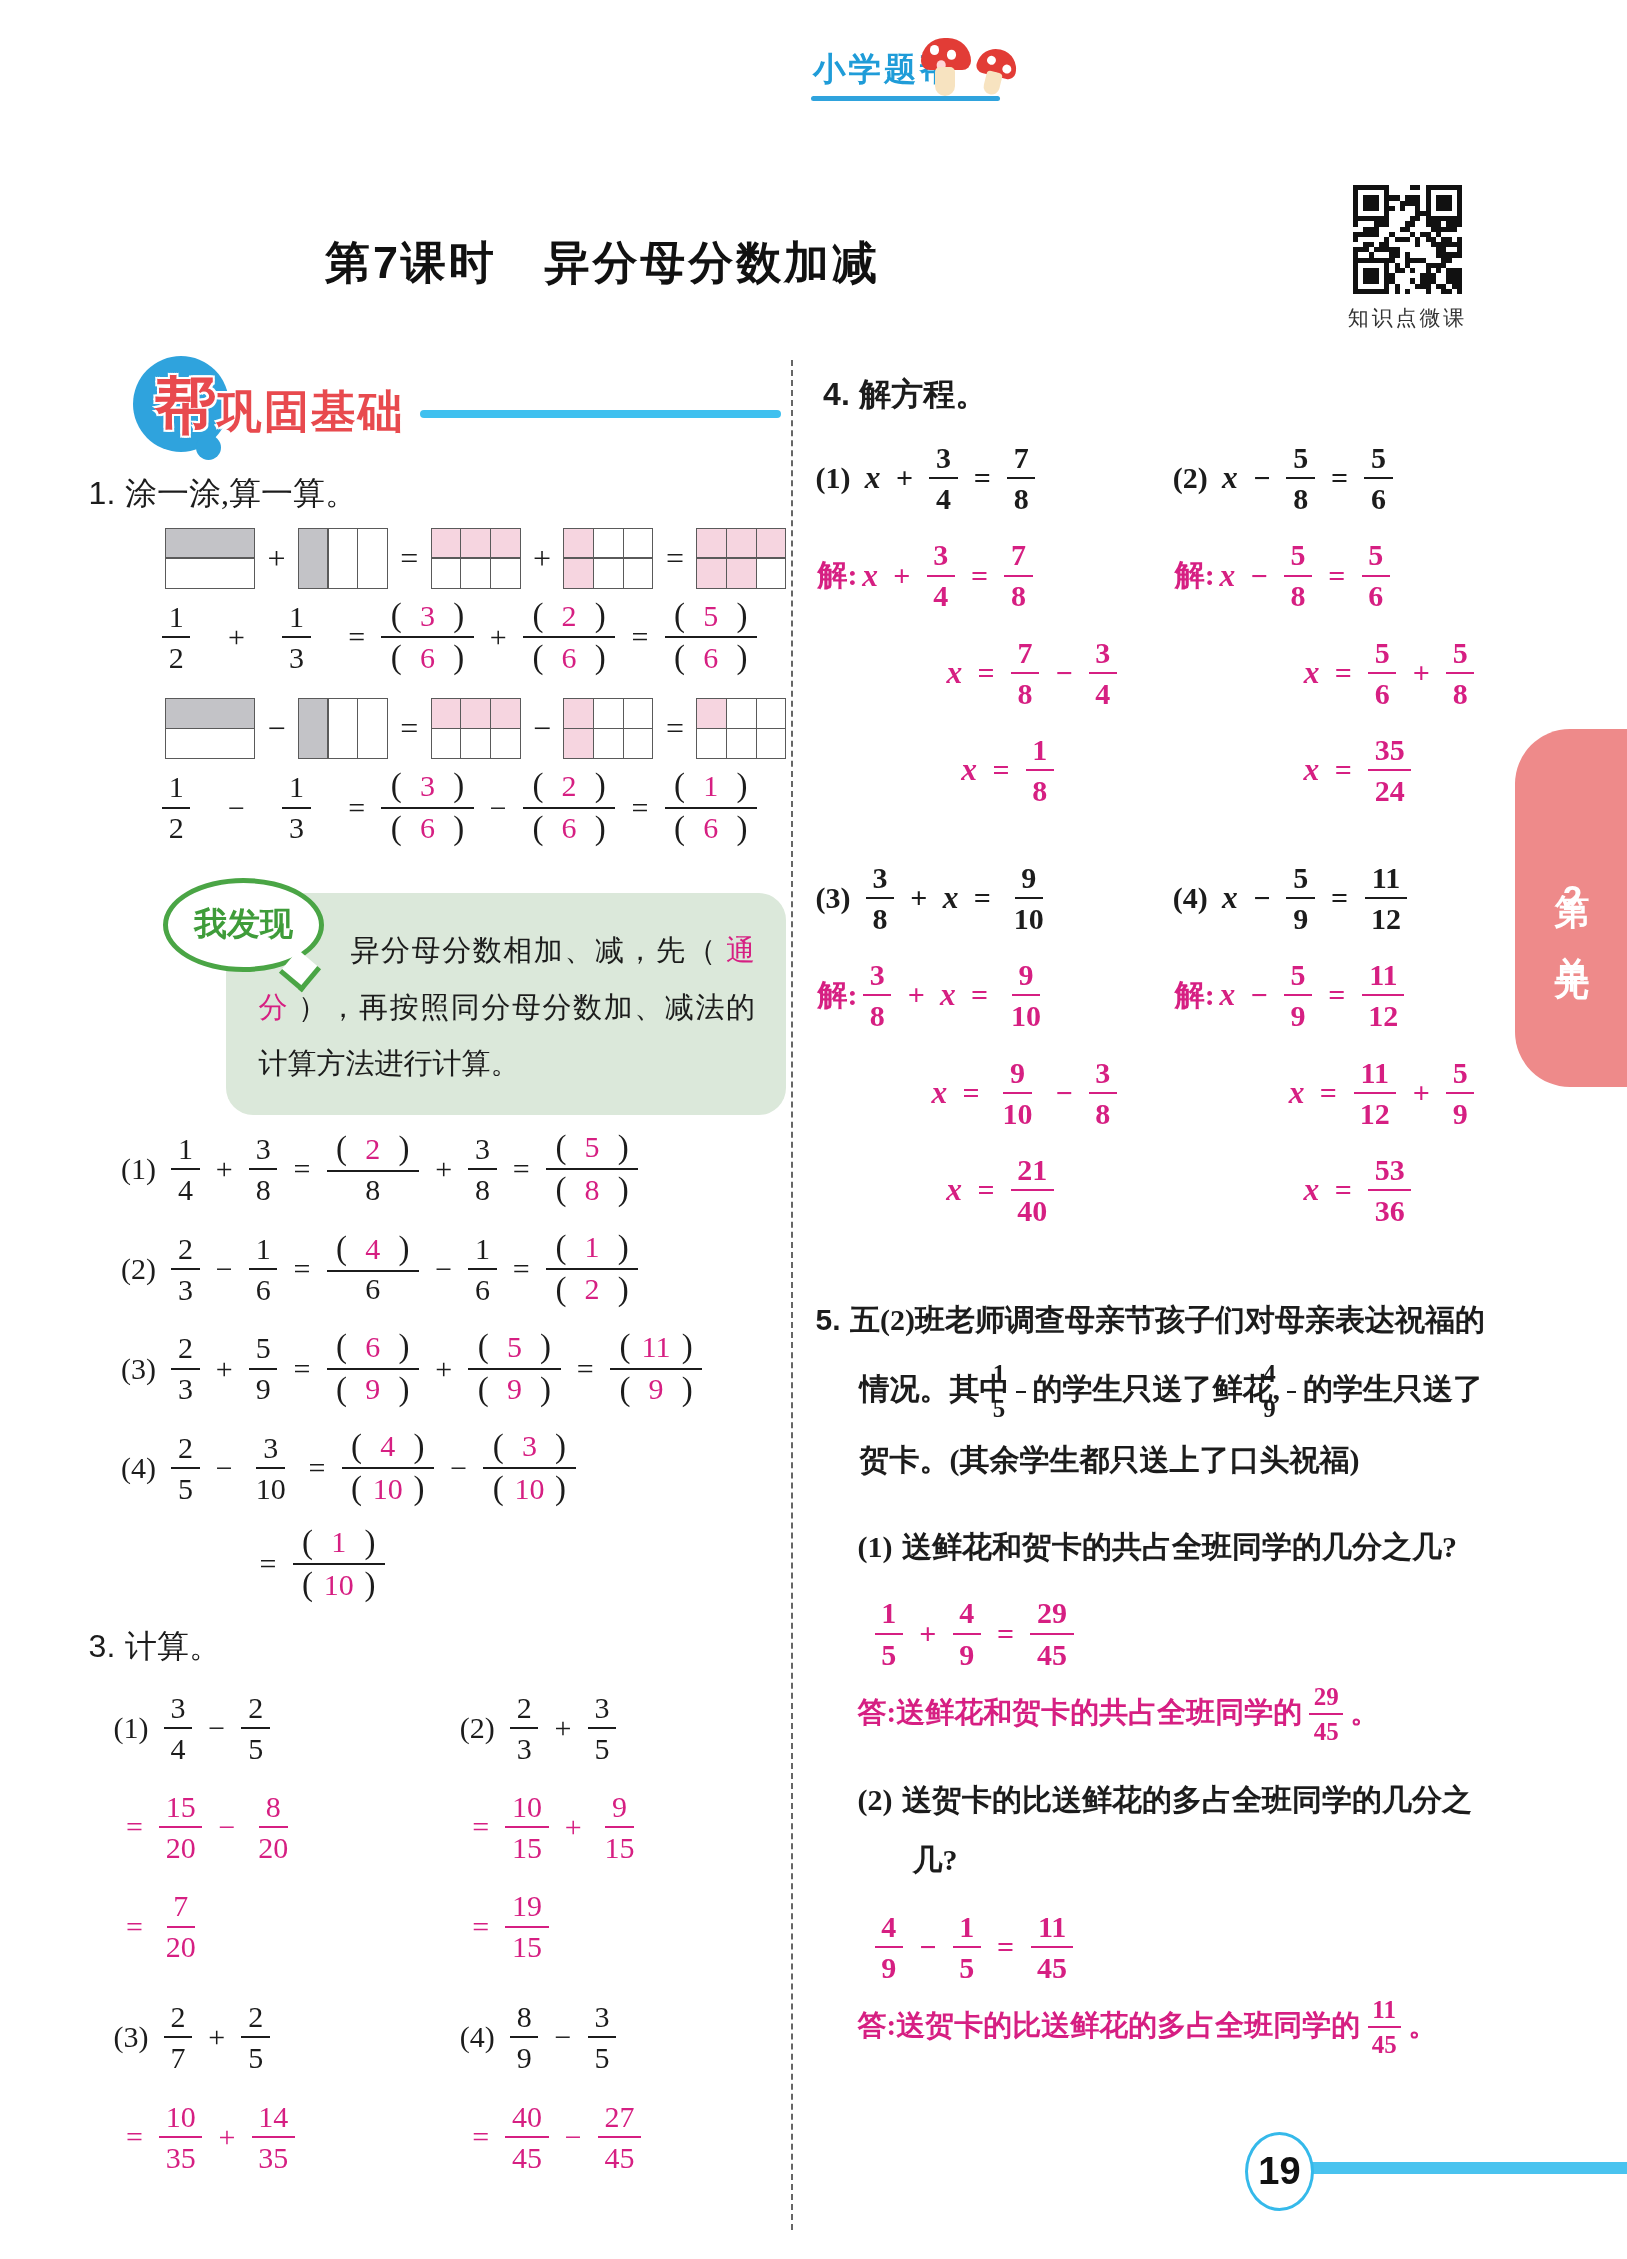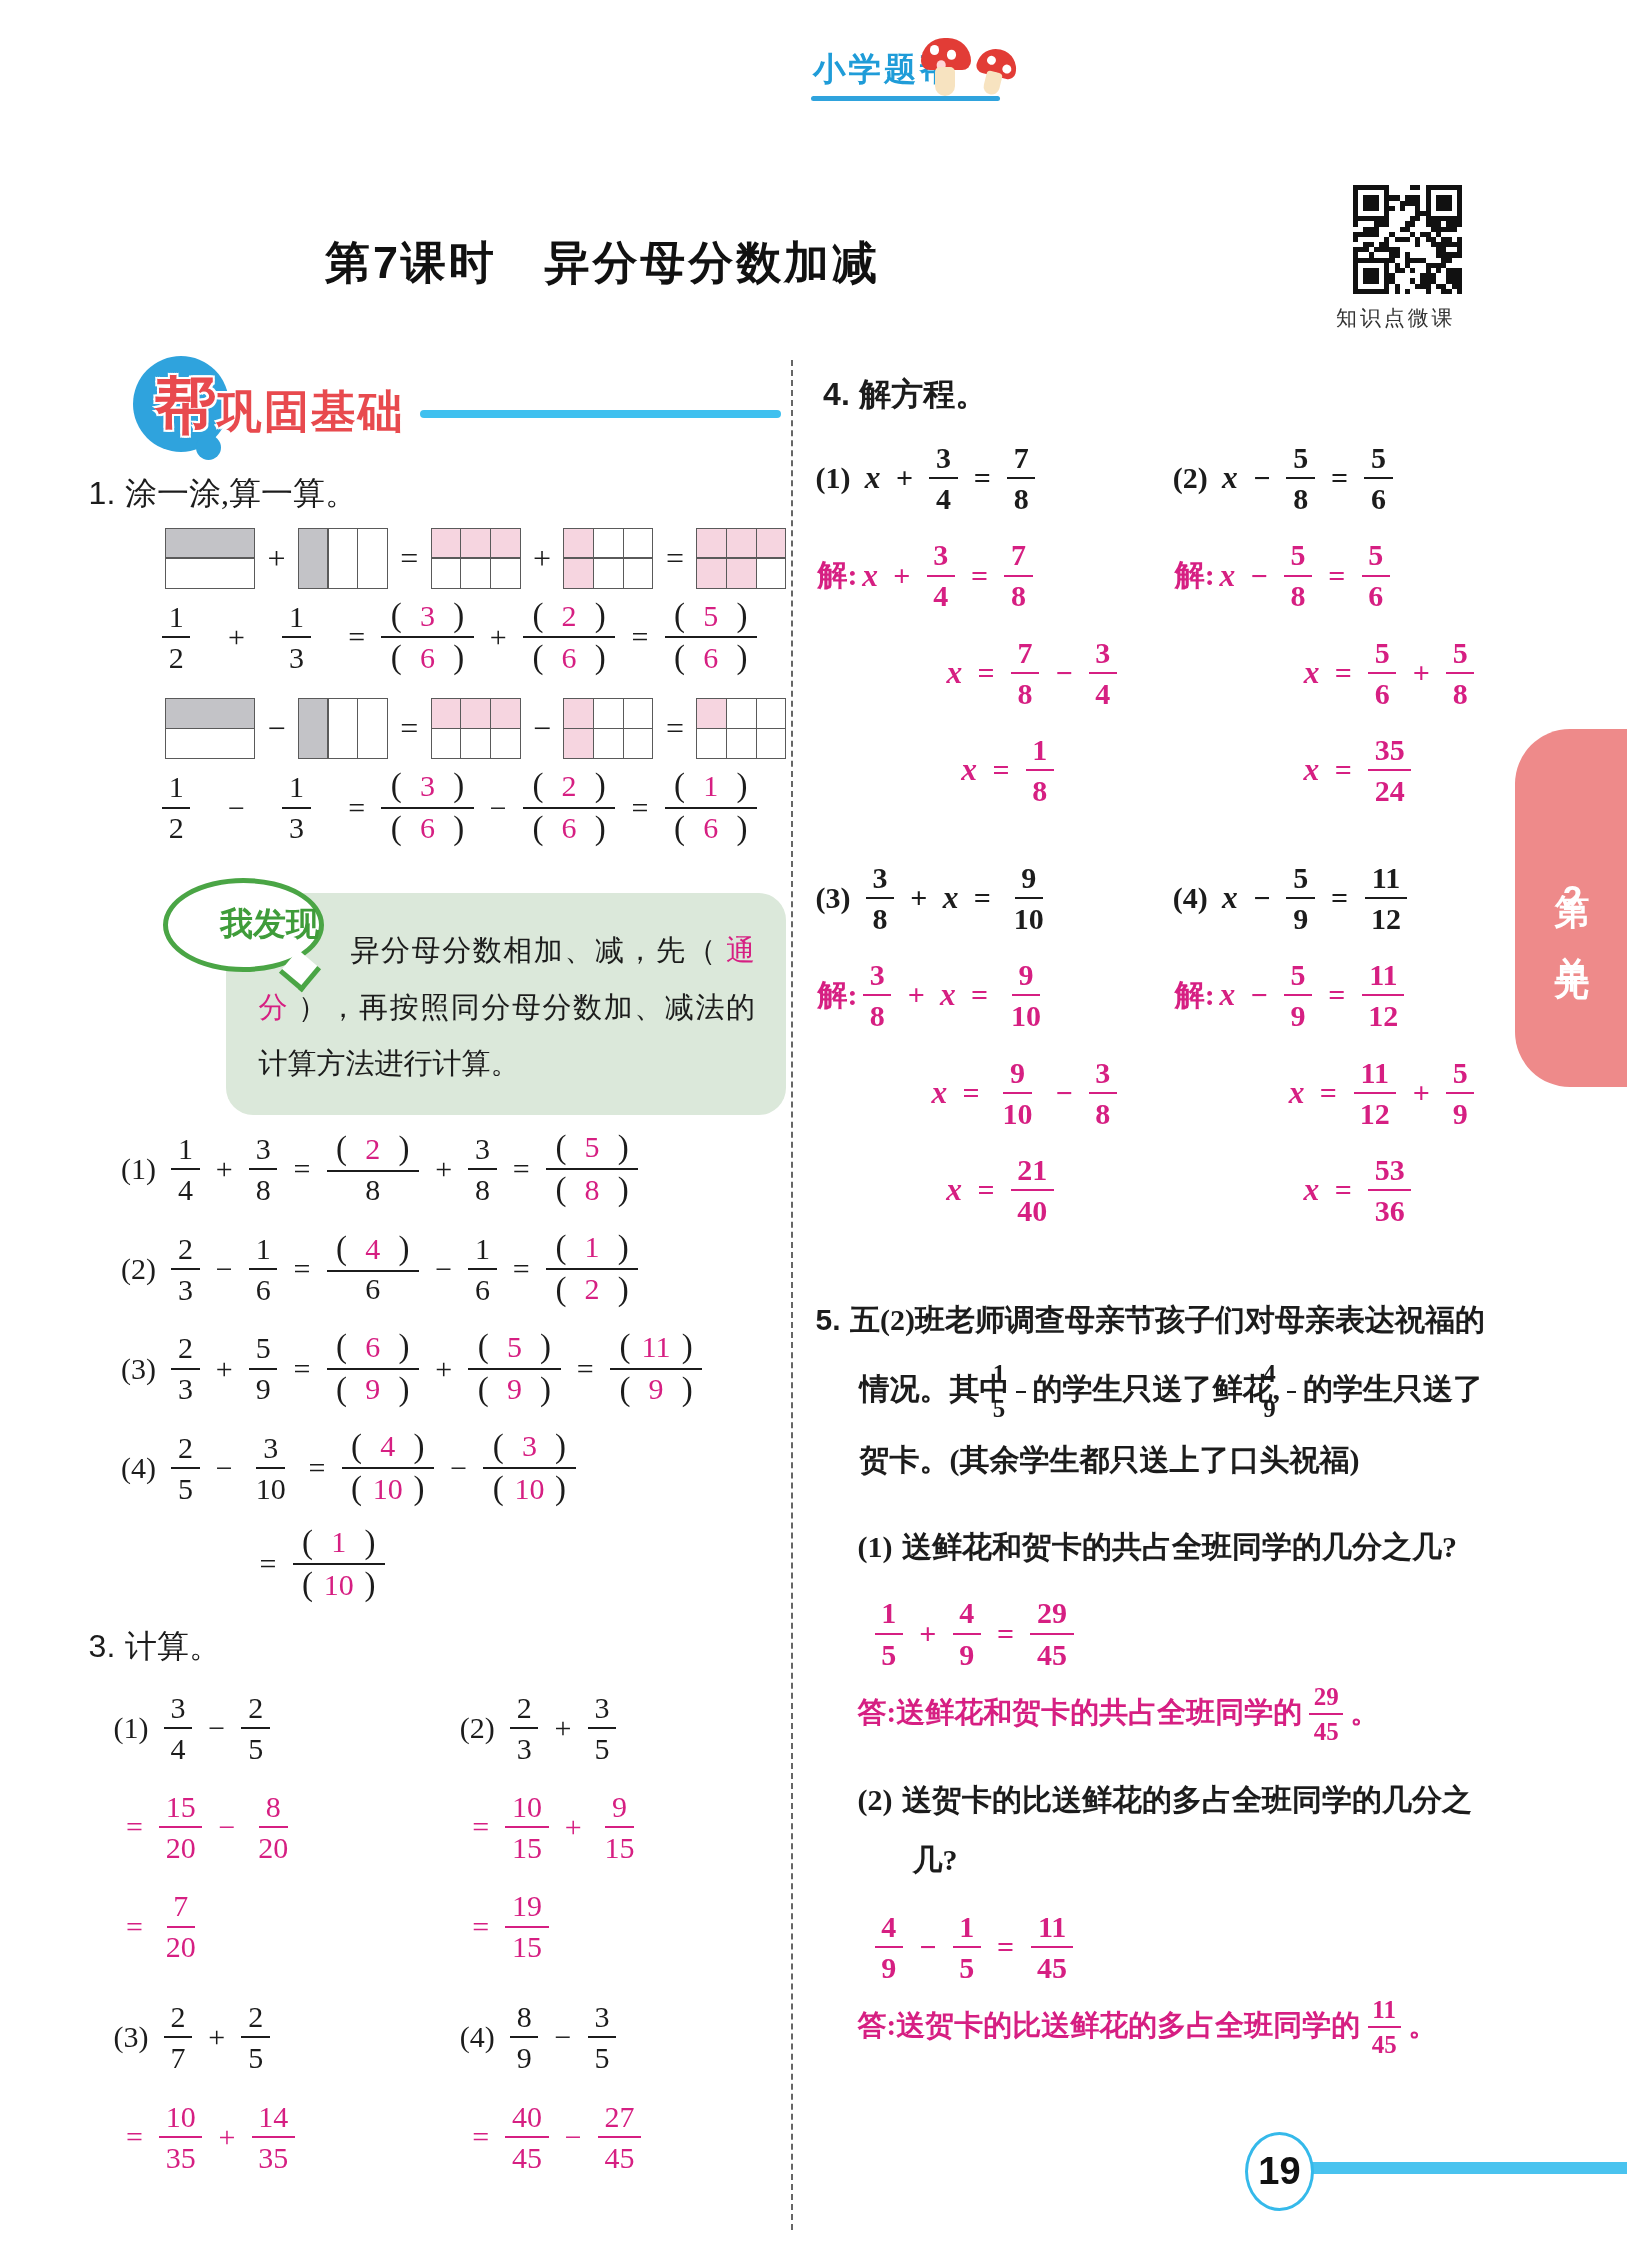--- a/index.html
+++ b/index.html
@@ -24,21 +24,21 @@
   .m2 .cap{width:40px;height:27px;}
   .m2 .stem{left:11.5px;top:23px;width:16.3px;height:23px;}
 
   .title{position:absolute;left:325px;top:233px;width:726px;margin:0;text-align:left;
          font-family:"Liberation Sans","DejaVu Sans",sans-serif;font-weight:bold;font-size:45px;color:#111;letter-spacing:2.9px;}
 
   .qr{position:absolute;left:1353px;top:185px;width:109px;height:109px;display:grid;
       grid-template-columns:repeat(21,1fr);grid-template-rows:repeat(21,1fr);background:#fff;}
   .qr span{background:#fff;}
   .qr span.qb{background:#111;}
-  .qr-label{position:absolute;left:1336px;top:304px;width:143px;font-size:21px;color:#333;letter-spacing:2.9px;}
+  .qr-label{position:absolute;left:1336px;top:304px;width:143px;text-align:center;font-size:21px;color:#333;letter-spacing:2.9px;}
 
   
   .columns{position:absolute;left:81px;top:356px;width:1477px;height:1874px;display:flex;align-items:stretch;}
   .col-left{width:700px;flex:none;}
   .divider{flex:none;border-left:2.4px dashed #666;margin:3.8px 7.6px 0 9.6px;}
   .col-right{flex:1;padding:0 53px 0 15.3px;font-weight:bold;}
 
   
   .badge-row{position:relative;height:99px;display:flex;align-items:center;margin-bottom:3.8px;}
   .blob{position:absolute;left:52px;top:0;width:96px;height:96px;background:#2fa3dd;border-radius:50%;}
@@ -76,21 +76,21 @@
   .dcell{background:#fff;}
   .sh-gray{background:#c3c3c7;}
   .sh-pink{background:#f6d5e0;}
   .dop{margin:0 12.4px;font-size:32px;}
 
   
   .discover{position:relative;margin:44px 0 13.4px 145px;width:560px;}
   .dbox{background:#dbe8da;border-radius:27px;padding:29px 31px 23px 32.5px;font-size:29px;line-height:1.95;text-align:justify;}
   .dbox p{margin:0;text-indent:92px;}
   .bubble{position:absolute;left:-63px;top:-15.3px;width:151px;height:84px;background:#fff;border:5.7px solid #4aa545;
-          border-radius:50%;display:flex;align-items:center;justify-content:flex-end;z-index:2;
+          border-radius:50%;display:flex;align-items:center;justify-content:center;z-index:2;
           color:#3f9c3a;font-weight:bold;font-size:33px;font-family:Liberation Mono, monospace;}
   .bubble::after{content:'';position:absolute;right:3.8px;bottom:-19px;width:25px;height:25px;background:#fff;
                  border-right:5.7px solid #4aa545;border-bottom:5.7px solid #4aa545;transform:rotate(40deg);}
 
   
   .q2item{display:flex;align-items:center;margin:13.4px 0 17px 40px;}
   .q2item .toks{display:flex;align-items:center;}
   .q2cont{display:flex;align-items:center;margin:-3.8px 0 19px 168px;}
 
   

